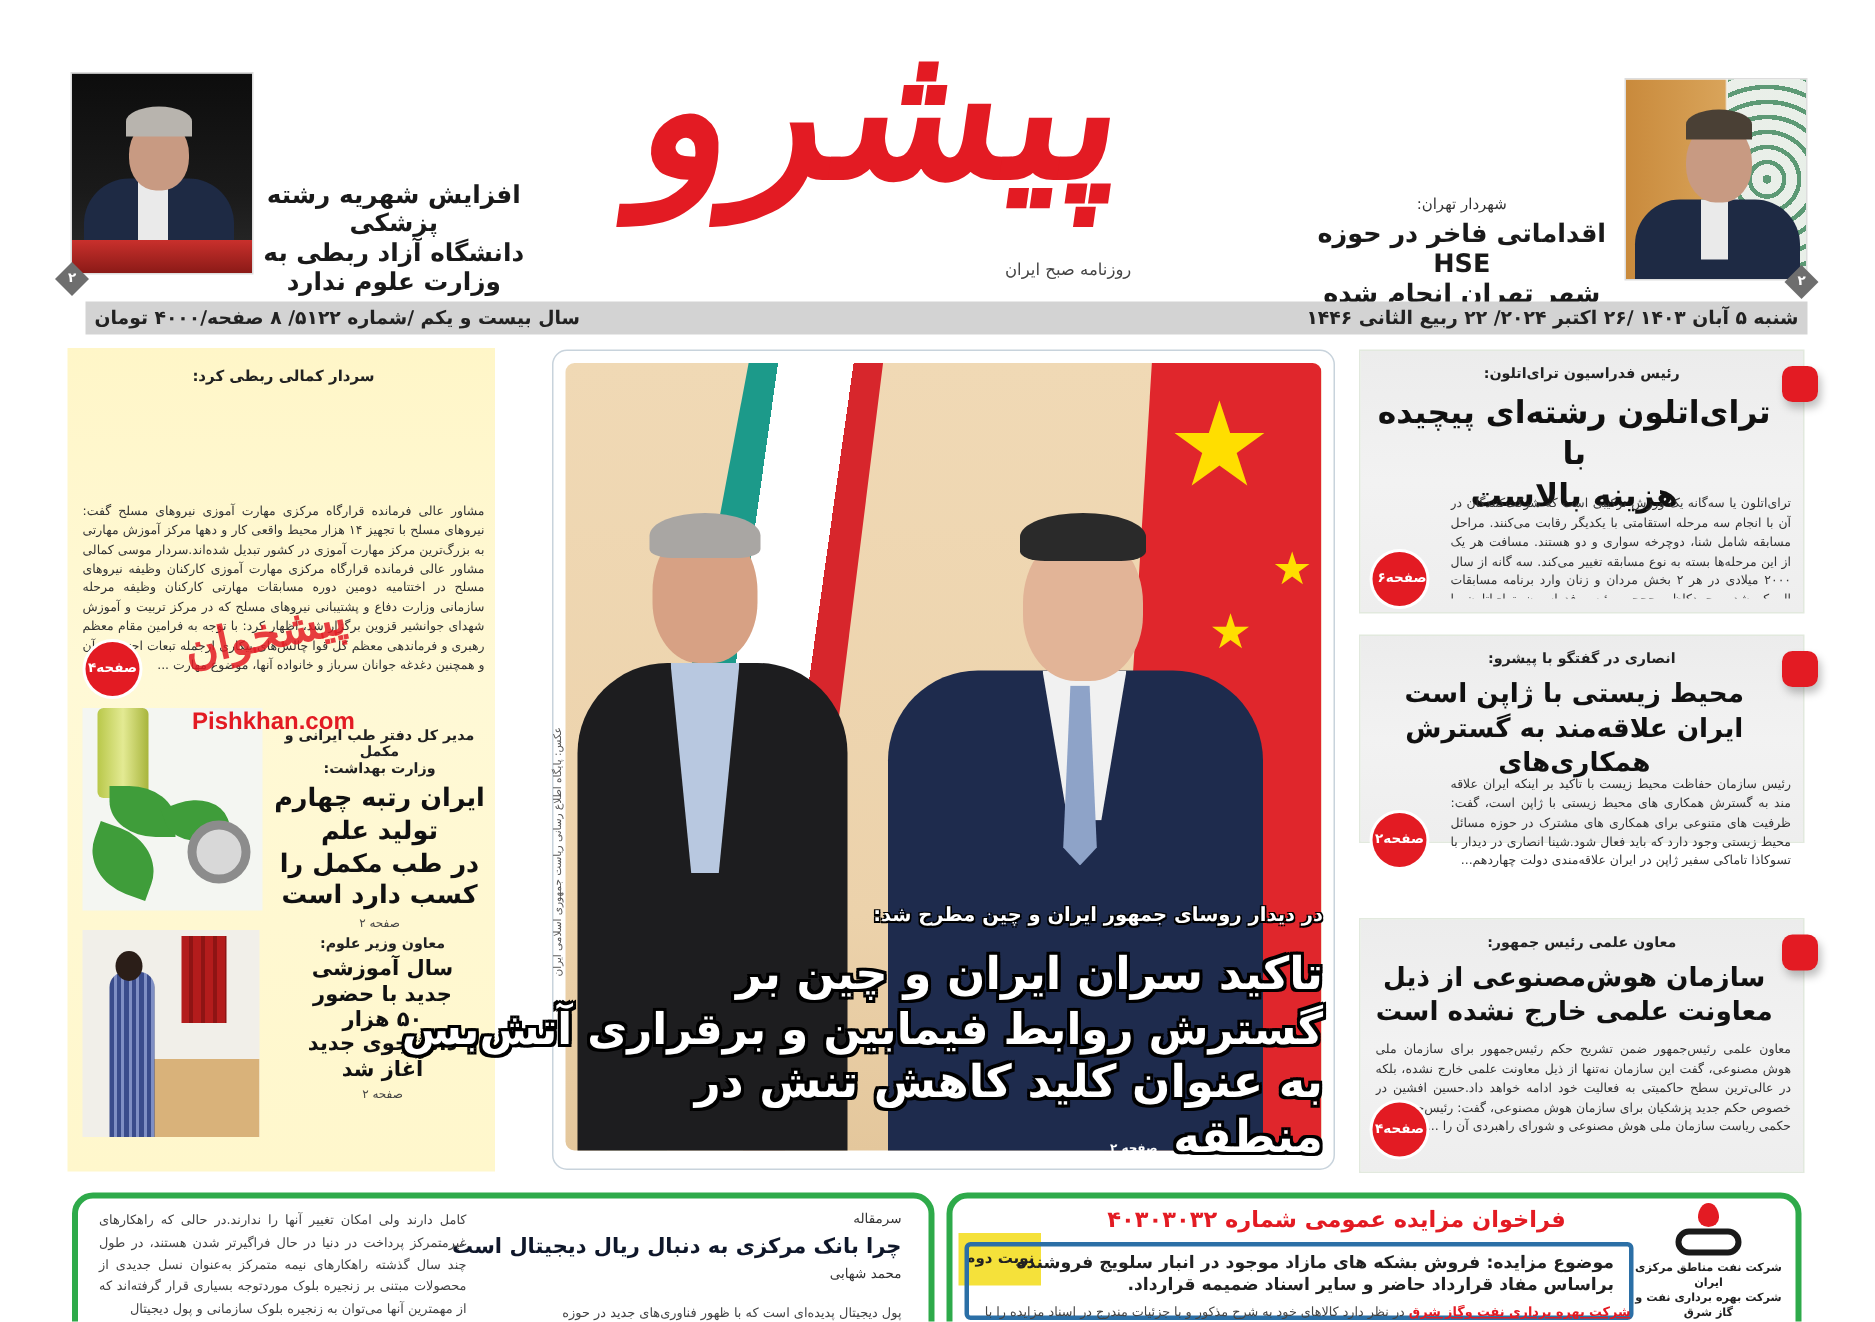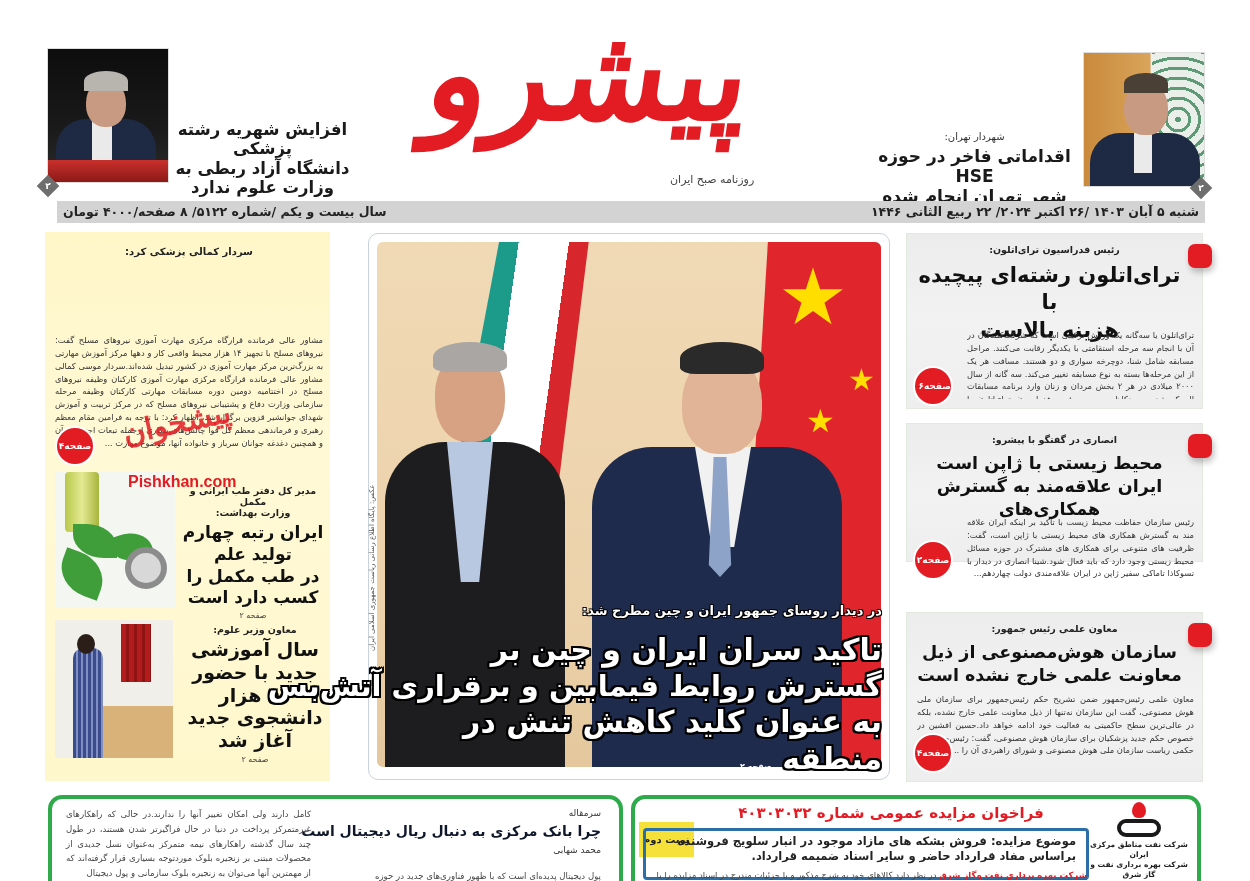--- a/index.html
+++ b/index.html
@@ -163,21 +163,21 @@
 </div>
 
 <div class="abs info-bar">
   <div class="info-right">شنبه ۵ آبان ۱۴۰۳ /۲۶ اکتبر ۲۰۲۴/ ۲۲ ربیع الثانی ۱۴۴۶</div>
   <div class="info-left">سال بیست و یکم /شماره ۵۱۲۲/ ۸ صفحه/۴۰۰۰ تومان</div>
 </div>
 
 <div class="abs yellow-col"></div>
 
 <div class="abs" style="left:55px;top:246px;width:268px;">
-  <div class="story-kicker">سردار کمالی پزشکی کرد:</div>
+  <div class="story-kicker">سردار کمالی ربطی کرد:</div>
 </div>
 <div class="abs story-body" style="left:55px;top:334px;width:268px;height:130px;overflow:hidden;">مشاور عالی فرمانده قرارگاه مرکزی مهارت آموزی نیروهای مسلح گفت: نیروهای مسلح با تجهیز ۱۴ هزار محیط واقعی کار و دهها مرکز آموزش مهارتی به بزرگ‌ترین مرکز مهارت آموزی در کشور تبدیل شده‌اند.سردار موسی کمالی مشاور عالی فرمانده قرارگاه مرکزی مهارت آموزی کارکنان وظیفه نیروهای مسلح در اختتامیه دومین دوره مسابقات مهارتی کارکنان وظیفه مرحله سازمانی وزارت دفاع و پشتیبانی نیروهای مسلح که در مرکز تربیت و آموزش شهدای جوانشیر قزوین برگزار شد، اظهار کرد: با توجه به فرامین مقام معظم رهبری و فرماندهی معظم کل قوا چالش‌های بیکاری ازجمله تبعات اجتماعی آن و همچنین دغدغه جوانان سرباز و خانواده آنها، موضوع مهارت ...</div>
 <div class="abs page-circle" style="left:57px;top:428px;">صفحه۴</div>
 
 <div class="abs watermark">پیشخوان</div>
 
 <div class="abs herb-photo">
   <div class="bottle"></div>
   <div class="leaf" style="left:18px;top:52px;width:44px;height:34px;"></div>
   <div class="leaf" style="left:4px;top:82px;width:46px;height:40px;transform:rotate(20deg);"></div>
@@ -201,21 +201,21 @@
 </div>
 
 <div class="abs class-photo">
   <div class="curtain"></div>
   <div class="desk"></div>
   <div class="boy"></div>
   <div class="boyhead"></div>
 </div>
 <div class="abs" style="left:180px;top:624px;width:150px;">
   <div class="story-kicker" style="font-size:9.5px;">معاون وزیر علوم:</div>
-  <div class="story-head" style="font-size:19px;margin-top:3px;line-height:1.2;">
+  <div class="story-head" style="font-size:14px;margin-top:3px;line-height:1.2;">
     <div>سال آموزشی</div>
     <div>جدید با حضور</div>
     <div>۵۰ هزار</div>
     <div>دانشجوی جدید</div>
     <div>آغاز شد</div>
   </div>
   <div class="page-note" style="margin-top:3px;">صفحه ۲</div>
 </div>
 
 <div class="abs main-frame"></div>

